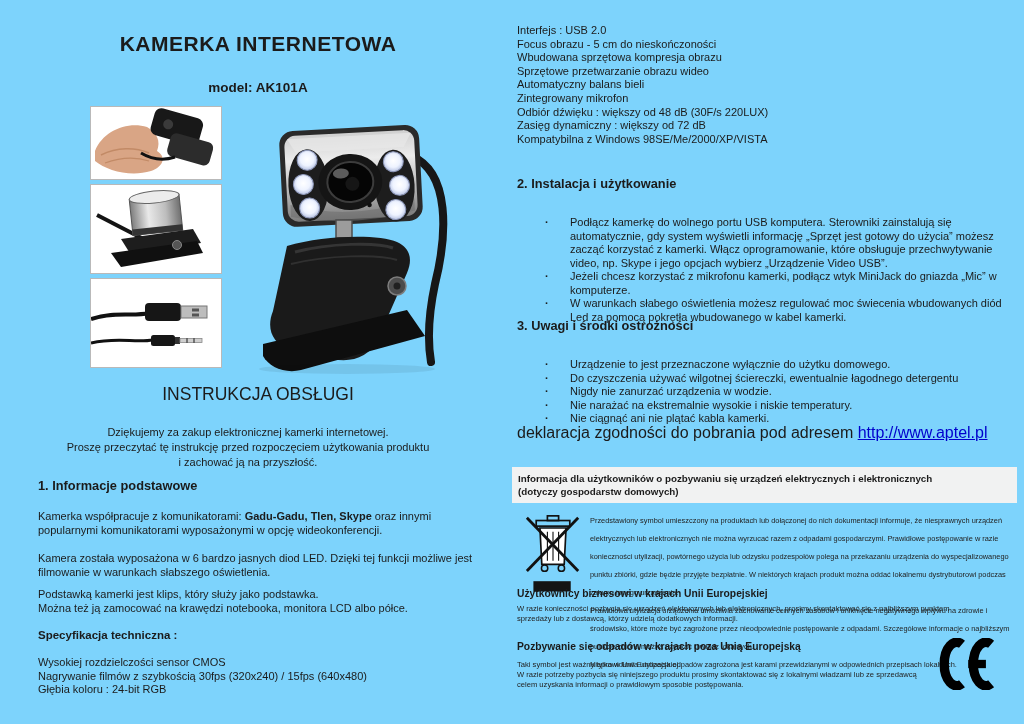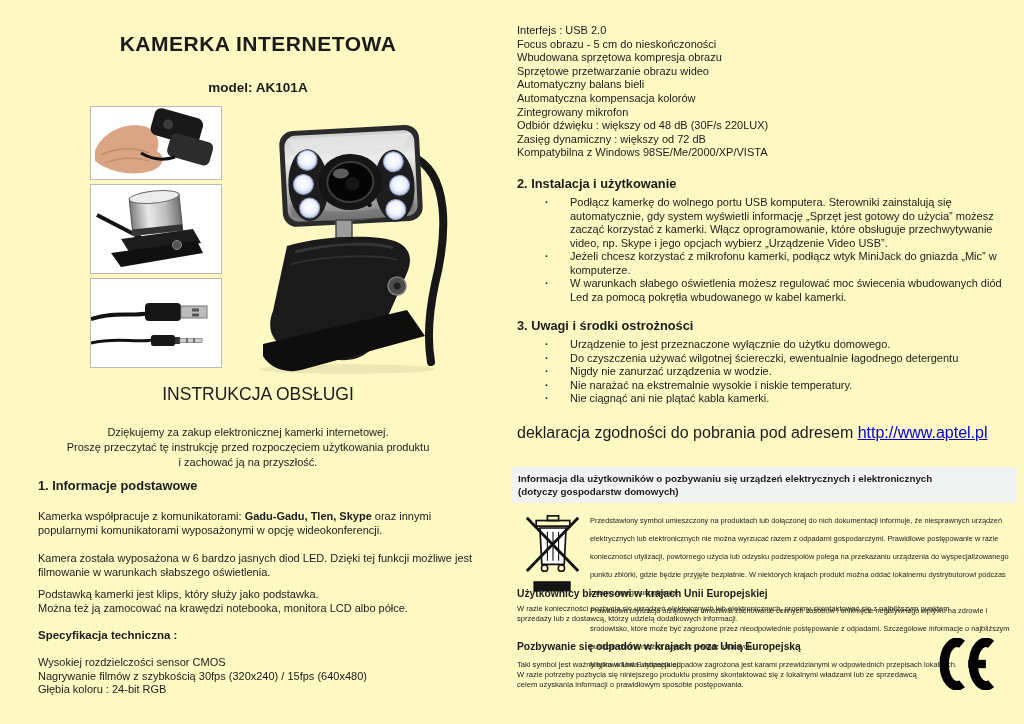--- a/index.html
+++ b/index.html
@@ -1,18 +1,18 @@
 <!DOCTYPE html>
 <html><head>
 <meta charset="utf-8">
 <style>
   * { margin:0; padding:0; box-sizing:border-box; }
   html,body { background:#e8e8e8; }
   .page {
-    position:relative; width:1024px; height:724px; background:#fef9c3;
+    position:relative; width:1024px; height:724px; background:#7dd3fc;
     font-family:"Liberation Sans", sans-serif; color:#1b1b1b; overflow:hidden;
     margin:0 auto;
   }
   .abs { position:absolute; }
   .center { text-align:center; }
   .b { font-weight:bold; }
 
   .doc-title { left:38px; top:32px; width:440px; font-size:21px; font-weight:bold; letter-spacing:.5px; }
   .doc-model { left:38px; top:80px; width:440px; font-size:13.5px; font-weight:bold; }
 
@@ -31,21 +31,21 @@
   .body-p { font-size:11px; line-height:14px; }
   .p1 { left:38px; top:509px; width:452px; }
   .p2 { left:38px; top:551px; width:455px; }
   .p3 { left:38px; top:587px; width:455px; }
   .spec-h { left:38px; top:629px; font-size:11.5px; font-weight:bold; }
   .spec-lines { left:38px; top:656px; width:455px; font-size:11px; line-height:13.5px; }
 
   .rspecs { left:517px; top:24px; width:500px; font-size:11px; line-height:13.6px; }
   .sec2-h { left:517px; top:176px; }
   .sec3-h { left:517px; top:318px; }
-  .blist { list-style:none; font-size:11px; line-height:13.5px; }
+  .blist { list-style:none; font-size:11px; line-height:13.5px;margin-top:20px; }
   .blist li { position:relative; padding-left:53px; margin:0; }
   .blist li::before { content:"·"; position:absolute; left:28px; top:0; font-weight:bold; }
   .sec2-list { left:517px; top:196px; width:500px; }
   .sec3-list { left:517px; top:338px; width:500px; }
   .decl { left:517px; top:424px; width:500px; font-size:16px; }
   .decl a { color:#0000cc; text-decoration:underline; }
 
   .weee-head { left:512px; top:467px; width:505px; background:#f1f2f2; padding:6px 24px 5px 6px;
                font-size:9.8px; font-weight:bold; line-height:12.5px; }
   .weee-icon { left:525px; top:512px; width:56px; height:88px; }
@@ -194,21 +194,20 @@
     <div>Nagrywanie filmów z szybkością 30fps (320x240) / 15fps (640x480)</div>
     <div>Głębia koloru : 24-bit RGB</div>
   </div>
 
   <div class="abs rspecs">
     <div>Interfejs : USB 2.0</div>
     <div>Focus obrazu - 5 cm do nieskończoności</div>
     <div>Wbudowana sprzętowa kompresja obrazu</div>
     <div>Sprzętowe przetwarzanie obrazu wideo</div>
     <div>Automatyczny balans bieli</div>
-    <div>Automatyczna kompensacja kolorów</div>
     <div>Zintegrowany mikrofon</div>
     <div>Odbiór dźwięku : większy od 48 dB (30F/s 220LUX)</div>
     <div>Zasięg dynamiczny : większy od 72 dB</div>
     <div>Kompatybilna z Windows 98SE/Me/2000/XP/VISTA</div>
   </div>
 
   <h2 class="abs sec-h sec2-h">2. Instalacja i użytkowanie</h2>
   <ul class="abs blist sec2-list">
     <li>Podłącz kamerkę do wolnego portu USB komputera. Sterowniki zainstalują się automatycznie, gdy system wyświetli informację „Sprzęt jest gotowy do użycia” możesz zacząć korzystać z kamerki. Włącz oprogramowanie, które obsługuje przechwytywanie video, np. Skype i jego opcjach wybierz „Urządzenie Video USB”.</li>
     <li>Jeżeli chcesz korzystać z mikrofonu kamerki, podłącz wtyk MiniJack do gniazda „Mic” w komputerze.</li>

